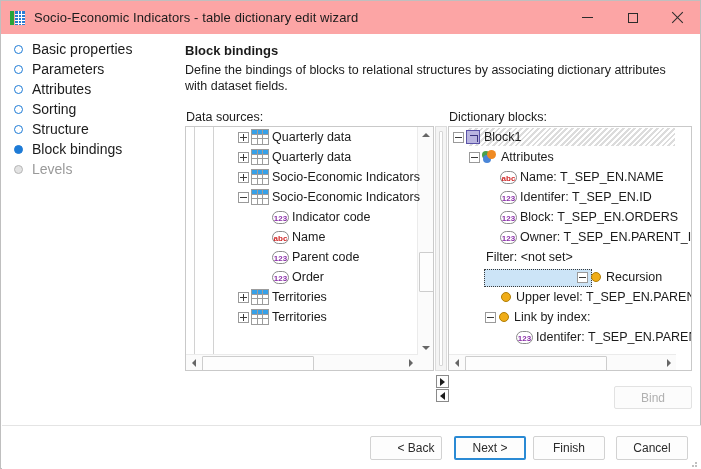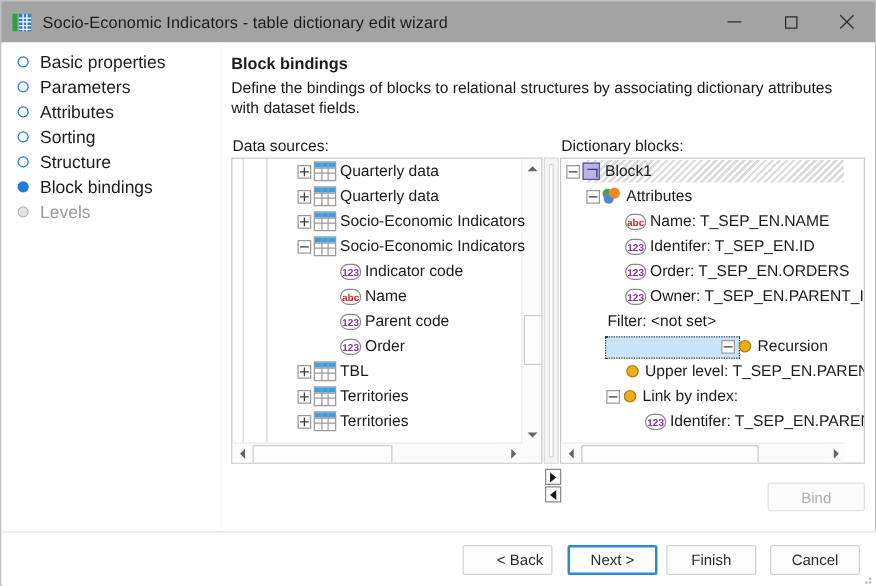--- a/index.html
+++ b/index.html
@@ -5,21 +5,21 @@
   html,body{margin:0;padding:0;}
   body{
     width:701px;height:469px;overflow:hidden;
     font-family:"Liberation Sans", sans-serif;
     font-size:12px;color:#1a1a1a;background:#ffffff;
     -webkit-font-smoothing:antialiased;
   }
   .window{position:relative;width:701px;height:469px;background:#fff;border:1px solid #bfbfbf;box-sizing:border-box;}
 
   
-  .titlebar{position:absolute;left:0;top:0;width:699px;height:33px;background:#a3a3a3;display:flex;align-items:center;}
+  .titlebar{position:absolute;left:0;top:0;width:699px;height:33px;background:#fca5a5;display:flex;align-items:center;}
   .titlebar-icon{width:16px;height:16px;margin-left:9px;margin-right:8px;position:relative;flex:0 0 auto;}
   .ti-bar{position:absolute;left:0;top:1px;width:4px;height:14px;background:#2aa33a;}
   .ti-tbl{position:absolute;left:5px;top:1px;width:10px;height:14px;background:#2b7cd3;}
   .ti-tbl::before{content:"";position:absolute;left:0;top:3px;width:10px;height:1px;background:#fff;box-shadow:0 3px 0 #fff,0 6px 0 #fff,0 9px 0 #fff;}
   .ti-tbl::after{content:"";position:absolute;left:3px;top:0;width:1px;height:14px;background:#fff;box-shadow:3px 0 0 #fff;}
   .title-text{font-size:13px;color:#1b1b1b;letter-spacing:.1px;white-space:nowrap;}
   .winbtns{margin-left:auto;display:flex;height:33px;}
   .winbtn{width:45px;height:33px;display:flex;align-items:center;justify-content:center;font-size:13px;color:#2b2b2b;cursor:default;}
   .wb-min{display:block;width:11px;height:1px;background:#2b2b2b;}
   .wb-max{display:block;width:10px;height:10px;border:1px solid #2b2b2b;box-sizing:border-box;}
@@ -259,30 +259,20 @@
               <span class="txt">Order</span>
             </div>
             <div class="row">
               <span class="spacer" style="width: 52px;"></span>
               <span class="expander plus"></span>
               <span class="ico ico-table">
                 <i></i>
                 <u></u>
                 <s></s>
               </span>
-              <span class="txt">TBL</span>
-            </div>
-            <div class="row">
-              <span class="spacer" style="width: 52px;"></span>
-              <span class="expander plus"></span>
-              <span class="ico ico-table">
-                <i></i>
-                <u></u>
-                <s></s>
-              </span>
               <span class="txt">Territories</span>
             </div>
             <div class="row">
               <span class="spacer" style="width: 52px;"></span>
               <span class="expander plus"></span>
               <span class="ico ico-table">
                 <i></i>
                 <u></u>
                 <s></s>
               </span>
@@ -350,21 +340,21 @@
             <div class="row">
               <span class="spacer" style="width: 36px;"></span>
               <span class="spacer" style="width: 13px;"></span>
               <span class="ico-123">123</span>
               <span class="txt">Identifer: T_SEP_EN.ID</span>
             </div>
             <div class="row">
               <span class="spacer" style="width: 36px;"></span>
               <span class="spacer" style="width: 13px;"></span>
               <span class="ico-123">123</span>
-              <span class="txt">Order: T_SEP_EN.ORDERS</span>
+              <span class="txt">Block: T_SEP_EN.ORDERS</span>
             </div>
             <div class="row">
               <span class="spacer" style="width: 36px;"></span>
               <span class="spacer" style="width: 13px;"></span>
               <span class="ico-123">123</span>
               <span class="txt">Owner: T_SEP_EN.PARENT_ID</span>
             </div>
             <div class="row">
               <span class="spacer" style="width: 20px;"></span>
               <span class="spacer" style="width: 13px;"></span>

